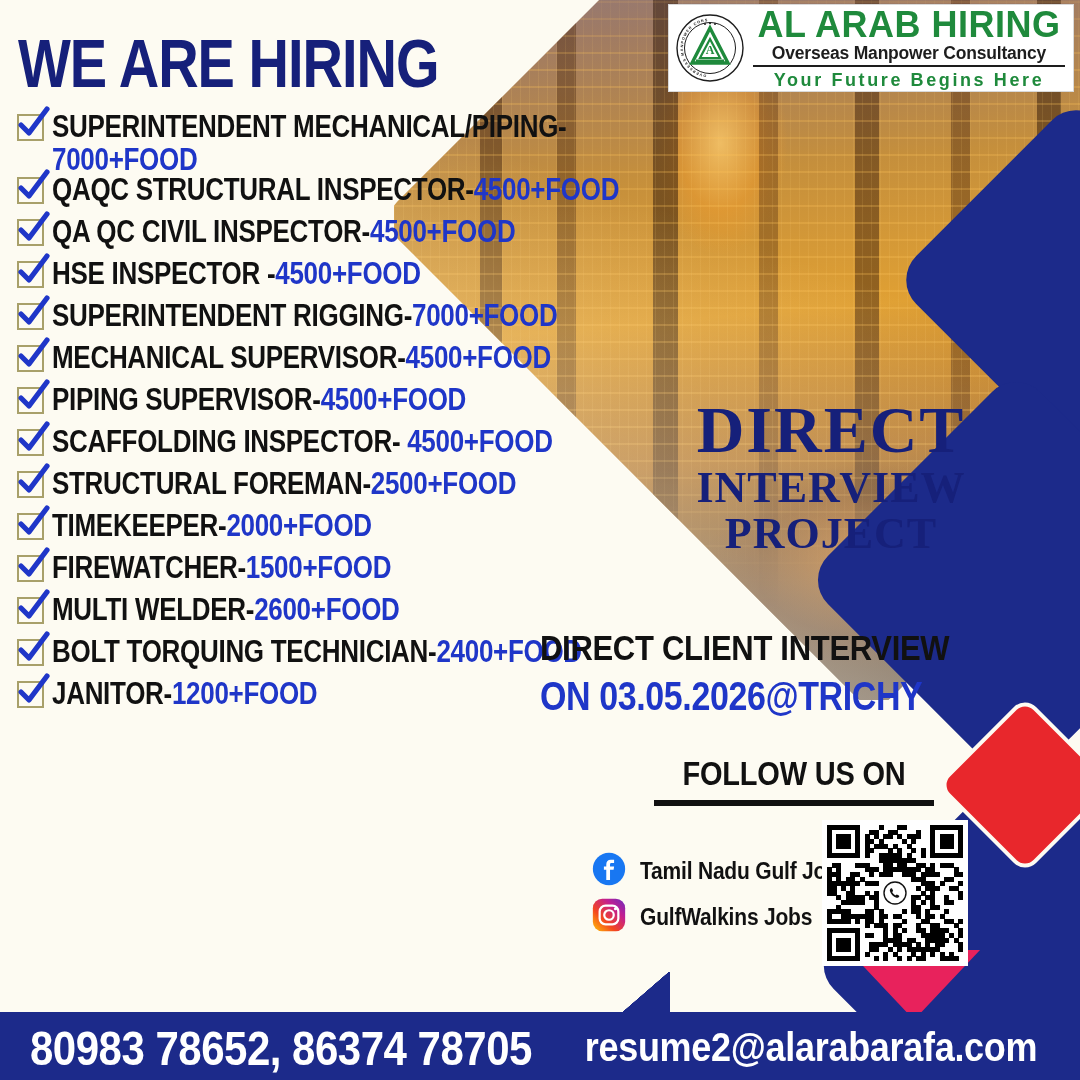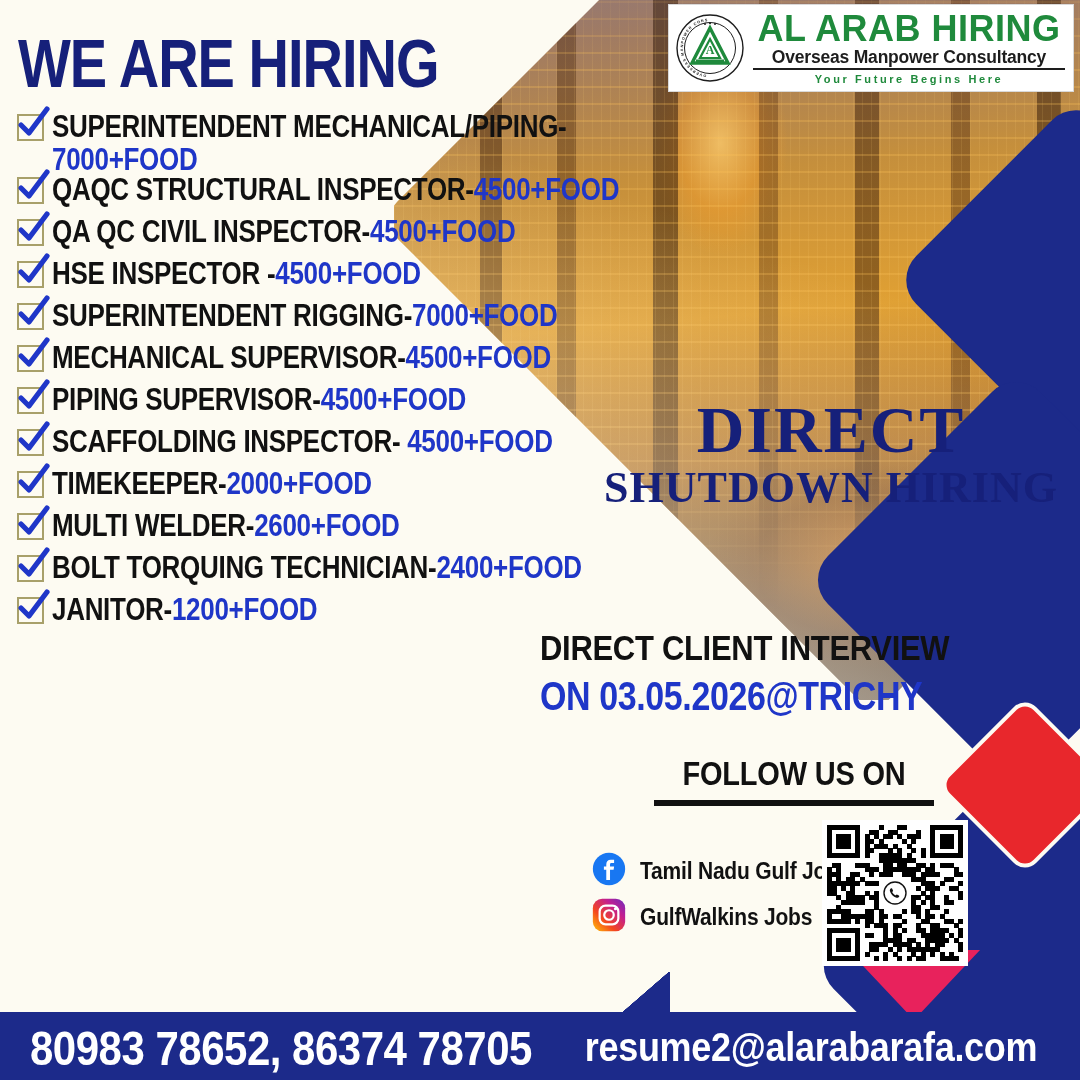--- a/index.html
+++ b/index.html
@@ -85,21 +85,21 @@
   .logo-name{
     font-family:"Liberation Sans", sans-serif;
     font-weight:bold; font-size:36px; letter-spacing:.5px; color:#1f8a3c;
     white-space:nowrap;
   }
   .logo-sub{
     font-weight:bold; font-size:17.5px; color:#1d1d1d; letter-spacing:-.2px;
     border-bottom:2px solid #1d1d1d; padding-bottom:2px; margin-top:2px; white-space:nowrap;
   }
   .logo-tag{
-    font-size:11px; font-weight:bold; color:#1f8a3c; letter-spacing:2.6px;
+    font-size:18px; font-weight:bold; color:#1f8a3c; letter-spacing:2.6px;
     margin-top:4px; white-space:nowrap;
   }
 
   
   .headline{
     position:absolute; left:18px; top:24px;
     font-size:56px; font-weight:bold; color:#16207a;
     letter-spacing:-1px; transform:scaleY(1.22); transform-origin:left top;
     white-space:nowrap;
   }
@@ -319,21 +319,39 @@
         </span>
         <div class="job-text"><span>SCAFFOLDING INSPECTOR- </span><span class="pay">4500+FOOD</span></div>
       </div>
       <div class="job">
         <span class="cbox">
           <span class="sq"></span>
           <svg viewBox="0 0 38 38">
             <path d="M7 20 L15 28 L33 4" fill="none" stroke="#1f36c8" stroke-width="5.2" stroke-linecap="round" stroke-linejoin="round"></path>
           </svg>
         </span>
+        <div class="job-text"><span>STRUCTURAL FOREMAN-</span><span class="pay">2500+FOOD</span></div>
+      </div>
+      <div class="job">
+        <span class="cbox">
+          <span class="sq"></span>
+          <svg viewBox="0 0 38 38">
+            <path d="M7 20 L15 28 L33 4" fill="none" stroke="#1f36c8" stroke-width="5.2" stroke-linecap="round" stroke-linejoin="round"></path>
+          </svg>
+        </span>
         <div class="job-text"><span>TIMEKEEPER-</span><span class="pay">2000+FOOD</span></div>
+      </div>
+      <div class="job">
+        <span class="cbox">
+          <span class="sq"></span>
+          <svg viewBox="0 0 38 38">
+            <path d="M7 20 L15 28 L33 4" fill="none" stroke="#1f36c8" stroke-width="5.2" stroke-linecap="round" stroke-linejoin="round"></path>
+          </svg>
+        </span>
+        <div class="job-text"><span>FIREWATCHER-</span><span class="pay">1500+FOOD</span></div>
       </div>
       <div class="job">
         <span class="cbox">
           <span class="sq"></span>
           <svg viewBox="0 0 38 38">
             <path d="M7 20 L15 28 L33 4" fill="none" stroke="#1f36c8" stroke-width="5.2" stroke-linecap="round" stroke-linejoin="round"></path>
           </svg>
         </span>
         <div class="job-text"><span>MULTI WELDER-</span><span class="pay">2600+FOOD</span></div>
       </div>
@@ -352,21 +370,21 @@
           <svg viewBox="0 0 38 38">
             <path d="M7 20 L15 28 L33 4" fill="none" stroke="#1f36c8" stroke-width="5.2" stroke-linecap="round" stroke-linejoin="round"></path>
           </svg>
         </span>
         <div class="job-text"><span>JANITOR-</span><span class="pay">1200+FOOD</span></div>
       </div>
     </div>
 
   <div class="saudi">
     <div class="saudi-1">DIRECT</div>
-    <div class="saudi-2">SHUTDOWN HIRING</div>
+    <div class="saudi-2">INTERVIEW PROJECT</div>
   </div>
 
   <div class="interview">
     <div class="iv-1">DIRECT CLIENT INTERVIEW</div>
     <div class="iv-2">ON 03.05.2026@TRICHY</div>
   </div>
 
   <div class="follow">
     <div class="follow-t">FOLLOW US ON</div>
     <div class="follow-rule"></div>

